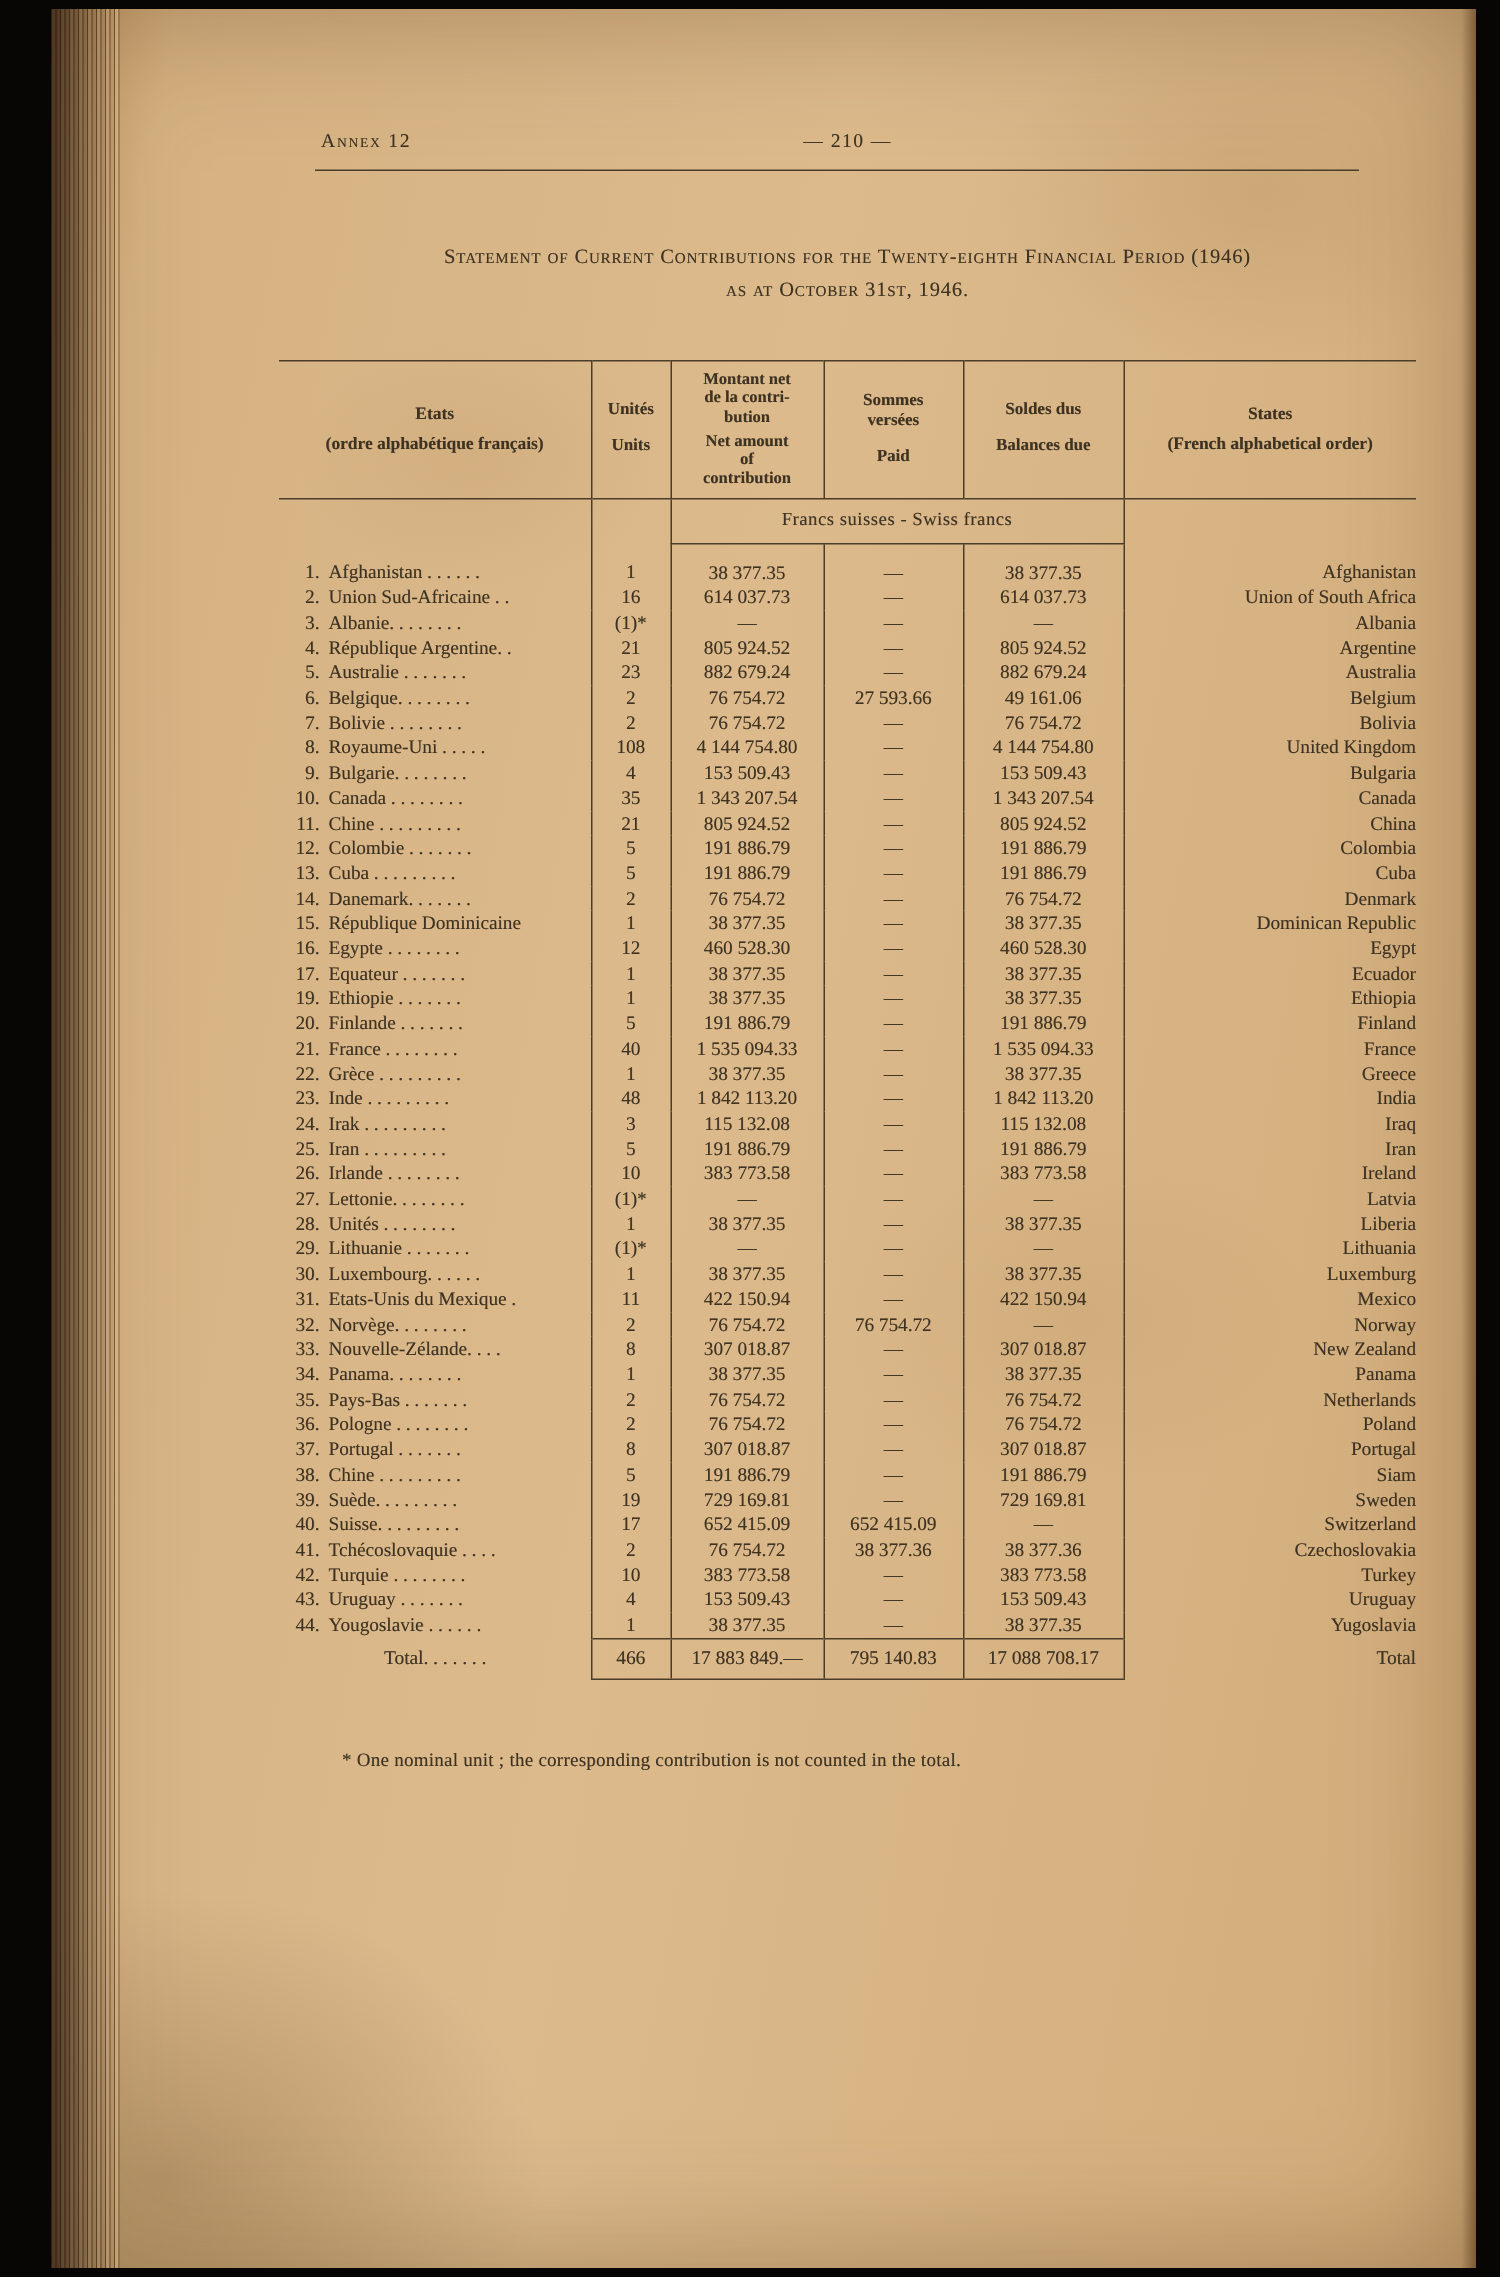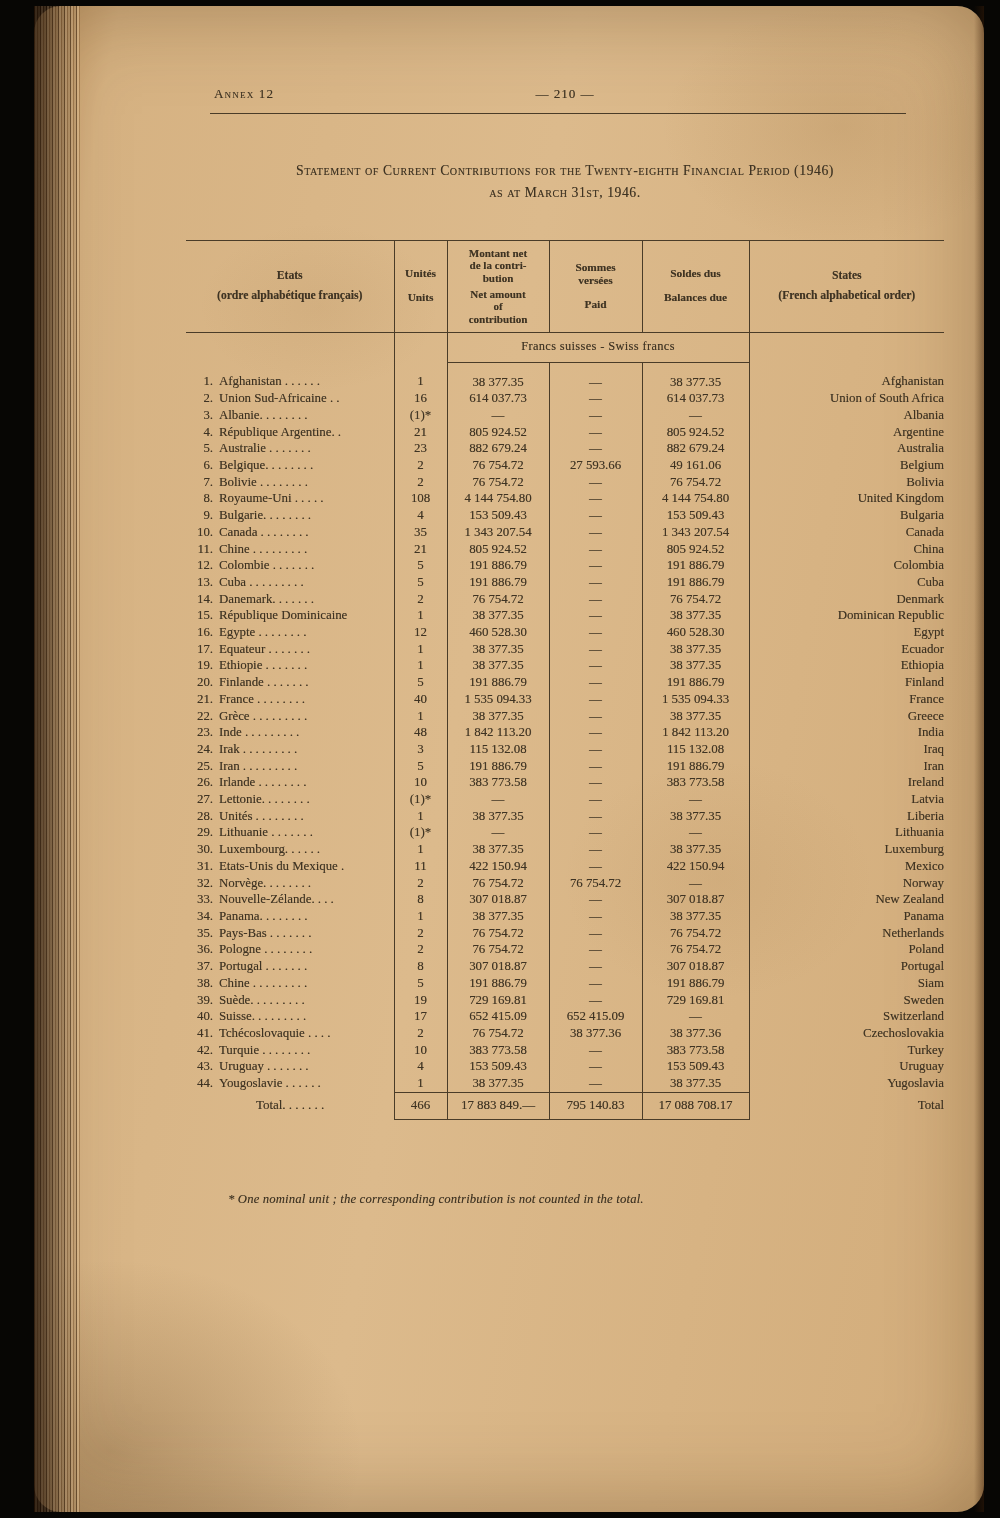--- a/index.html
+++ b/index.html
@@ -15,21 +15,20 @@
   .scene{position:relative;width:1000px;height:1518px;}
   .paper{
     position:absolute;left:34px;top:6px;width:950px;height:1506px;
     background:
       radial-gradient(ellipse 300px 200px at 85% 8%, rgba(140,100,50,.16), transparent 60%),
       radial-gradient(ellipse 420px 320px at 8% 96%, rgba(90,60,25,.28), transparent 60%),
       radial-gradient(ellipse 260px 200px at 72% 58%, rgba(150,110,60,.10), transparent 60%),
       radial-gradient(ellipse 200px 140px at 30% 20%, rgba(150,110,60,.10), transparent 60%),
       linear-gradient(100deg,#c49a66 0%,#d6b282 7%,#dcba8c 45%,#d2ac7a 100%);
     box-shadow:inset 0 0 90px rgba(70,40,10,.35);
-    border-radius:27px;
   }
   .binding{
     position:absolute;left:0;top:0;bottom:0;width:46px;
     background:
       linear-gradient(90deg, rgba(30,15,4,.75), rgba(30,15,4,.25) 60%, transparent),
       repeating-linear-gradient(90deg,
         rgba(55,32,10,.55) 0 1px, rgba(225,190,145,.55) 1px 3px,
         rgba(120,80,40,.40) 3px 4px, rgba(200,165,120,.45) 4px 6px);
   }
   .right-shade{
@@ -69,41 +68,41 @@
   .tbl tbody tr:first-child td{padding-top:11px;}
   td.fr{text-align:left;padding-left:2px;}
   .num{display:inline-block;width:27px;text-align:right;margin-right:6px;}
   td.u{text-align:center;}
   td.m{text-align:center;}
   td.en{text-align:right;padding-left:16px;}
   tfoot td{font-size:12.9px;padding:5px 0 6px;white-space:nowrap;}
   tfoot td.tline{border-top:1.3px solid var(--ink2);border-bottom:1.3px solid var(--ink2);text-align:center;margin-top:20px;}
   tfoot td.tfr{padding-left:70px;}
   tfoot td.en{padding-left:24px;}
-  .footnote{margin:72px 0 0 42px;font-size:12.6px;letter-spacing:.2px;font-style:italic;}
+  .footnote{margin:46px 0 0 42px;font-size:12.6px;letter-spacing:.2px;}
 </style>
 </head>
 <body>
 
 <div class="scene">
   <div class="paper">
     <div class="binding"></div>
     <div class="right-shade"></div>
 
     <div class="content">
 
       <div class="page-head">
         <span class="annex">Annex 12</span>
         <span class="pageno">— 210 —</span>
       </div>
       <div class="head-rule"></div>
 
       <div class="doc-title">
         <div>Statement of Current Contributions for the Twenty-eighth Financial Period (1946)</div>
-        <div>as at March 31st, 1946.</div>
+        <div>as at October 31st, 1946.</div>
       </div>
 
       <table class="tbl">
         <colgroup>
           <col style="width:208px">
             <col style="width:53px">
             <col style="width:102px">
           <col style="width:93px">
             <col style="width:107px">
             <col style="width:195px">

